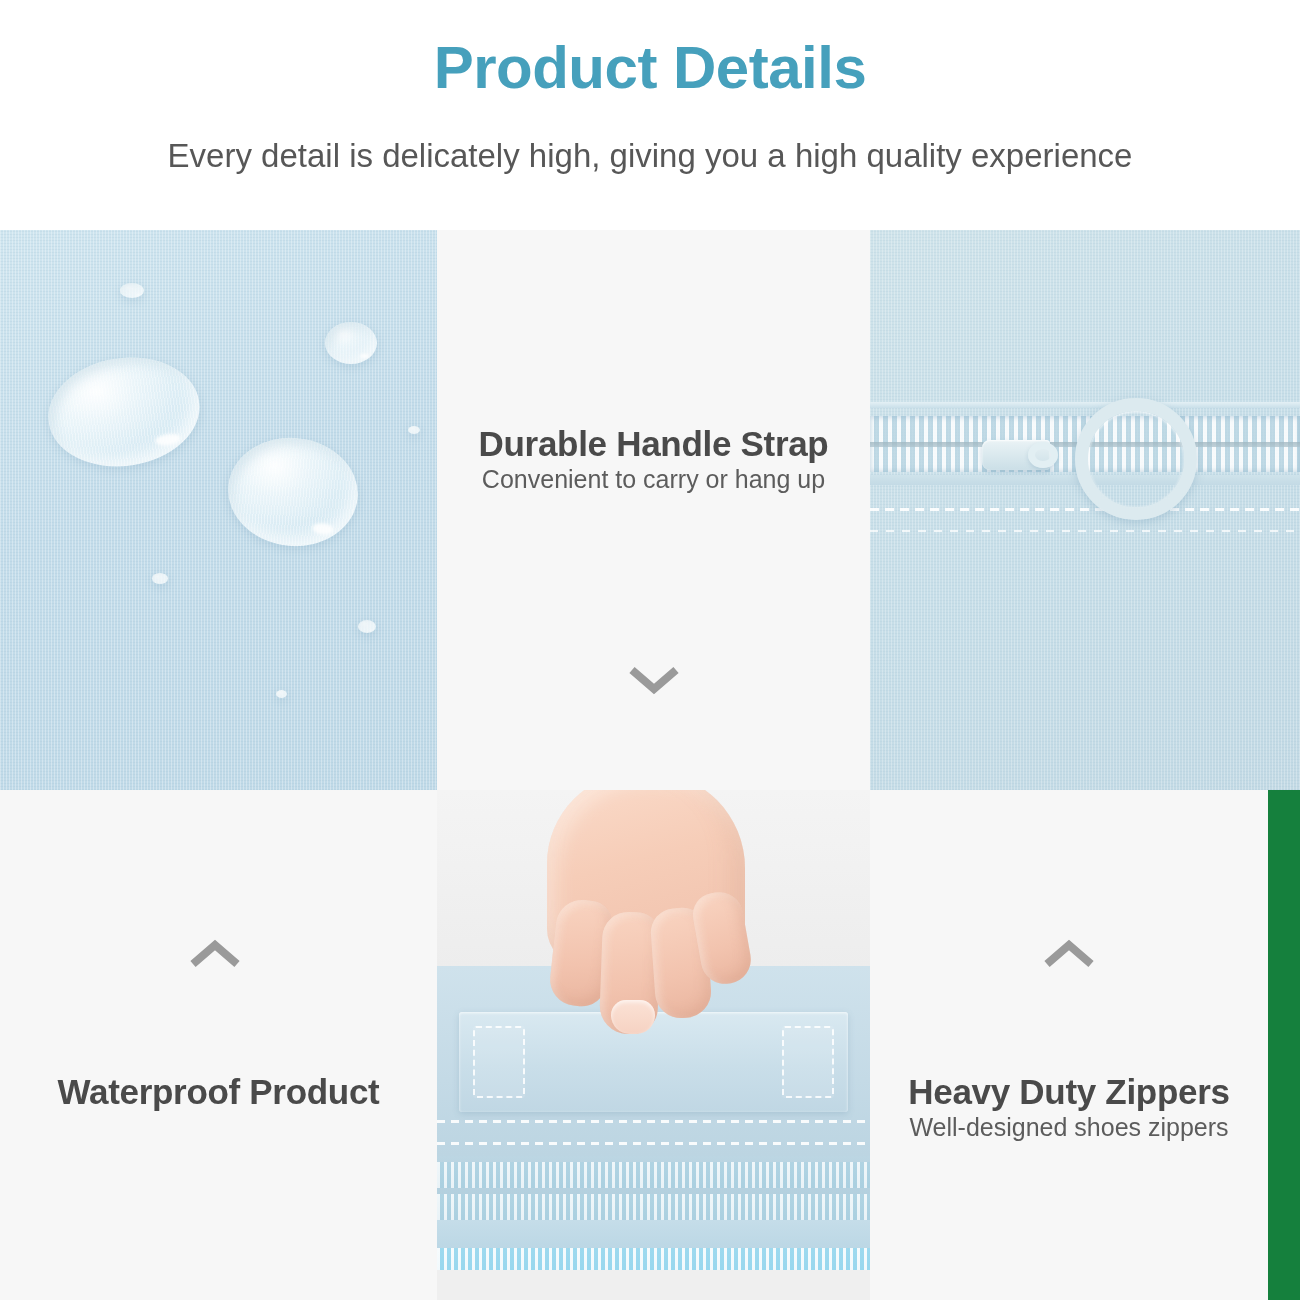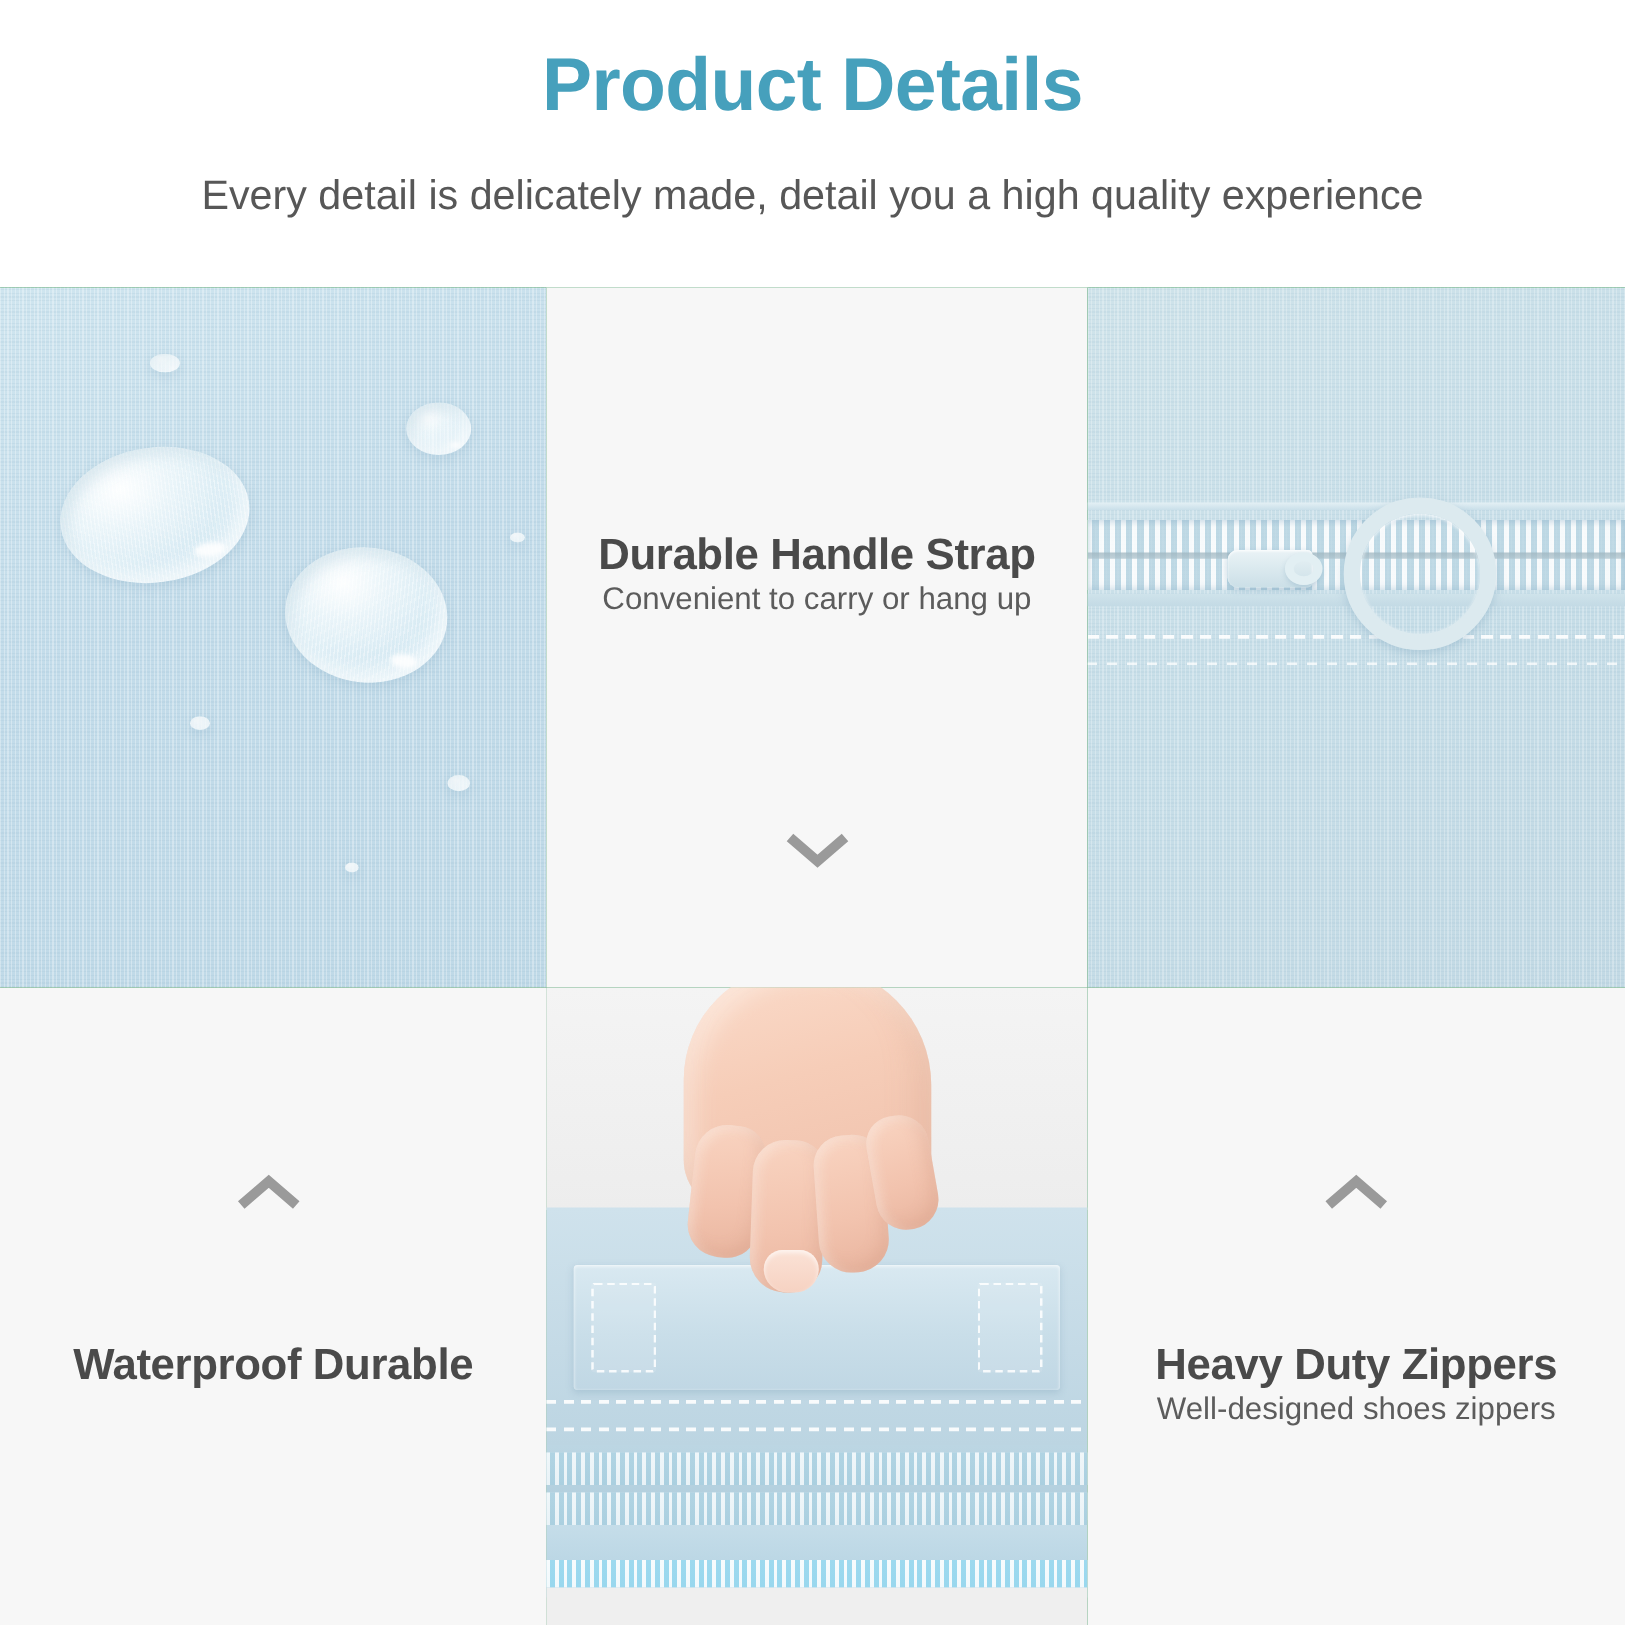--- a/index.html
+++ b/index.html
@@ -48,21 +48,21 @@
 
   .cell{ position:absolute; overflow:hidden; }
 
   
   .cell-tl{ left:0;    top:0; width:437px; height:560px; }
   .cell-tc{ left:437px;top:0; width:433px; height:560px; background:#F7F7F7;padding-left:21px; }
   .cell-tr{ left:870px;top:0; width:430px; height:560px; }
   
   .cell-bl{ left:0;    top:560px; width:437px; height:510px; background:#F7F7F7; }
   .cell-bc{ left:437px;top:560px; width:433px; height:510px; }
-  .cell-br{ left:870px;top:560px; width:430px; height:510px; background:#F7F7F7; }
+  .cell-br{ left:870px;top:560px; width:398px; height:510px; background:#F7F7F7; }
 
   
   .fabric{
     position:absolute; inset:0;
     background:
       repeating-linear-gradient(90deg, rgba(255,255,255,.30) 0 1px, rgba(255,255,255,0) 1px 3px),
       repeating-linear-gradient(0deg,  rgba(150,185,205,.16) 0 1px, rgba(255,255,255,0) 1px 3px),
       linear-gradient(160deg,#CFE5EF 0%, #C3DCEA 45%, #BFD9E7 100%);
   }
   .fabric-r{
@@ -263,21 +263,21 @@
   .chev-up-bl{  left:187px; top:148px; }
   .chev-up-br{  left:50%; margin-left:-28px; top:148px; }
 </style>
 </head>
 <body>
 
 <div class="page">
 
   <div class="header">
     <div class="page-title">Product Details</div>
-    <div class="page-subtitle">Every detail is delicately made, detail you a high quality experience</div>
+    <div class="page-subtitle">Every detail is delicately high, giving you a high quality experience</div>
   </div>
 
   <div class="grid">
 
     <div class="cell cell-tl">
       <div class="fabric"></div>
       <div class="drop d1"></div>
       <div class="drop d2"></div>
       <div class="drop d3"></div>
       <div class="drop d4"></div>
@@ -314,21 +314,21 @@
       </div>
     </div>
 
     <div class="cell cell-bl">
       <div class="chev chev-up-bl">
         <svg viewBox="0 0 56 34" xmlns="http://www.w3.org/2000/svg">
           <polyline points="6,26 28,7 50,26" fill="none" stroke="#9A9A9A" stroke-width="8" stroke-linecap="butt" stroke-linejoin="miter"></polyline>
         </svg>
       </div>
       <div class="txt-block bl-text">
-        <div class="feature-title">Waterproof Durable</div>
+        <div class="feature-title">Waterproof Product</div>
       </div>
     </div>
 
     <div class="cell cell-bc">
       <div class="hand-scene">
         <div class="hs-topwhite"></div>
         <div class="bag-body"></div>
         <div class="handle-strap">
           <div class="tack tack-l"></div>
           <div class="tack tack-r"></div>

